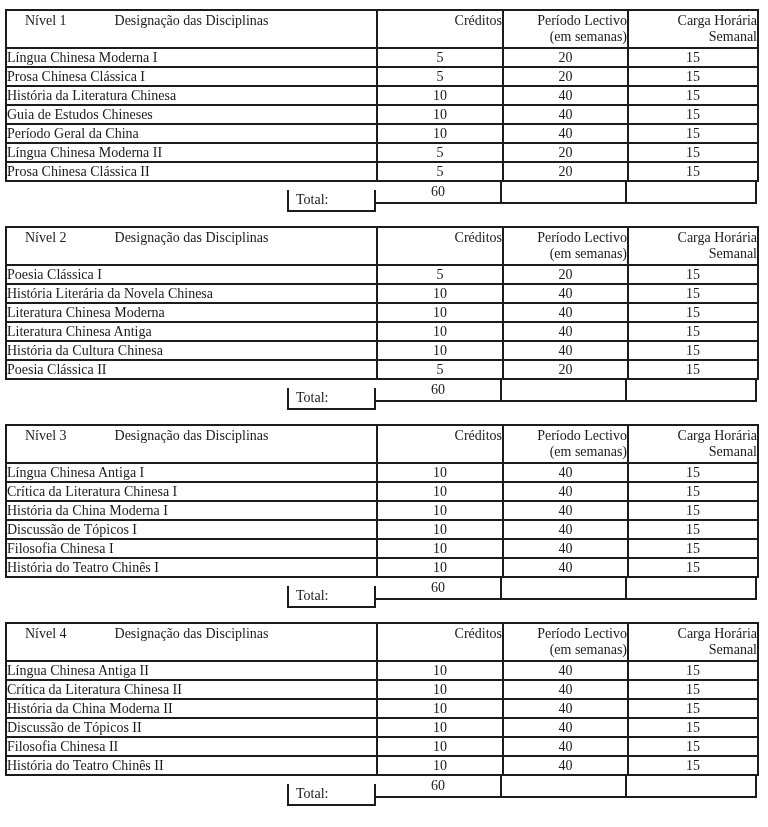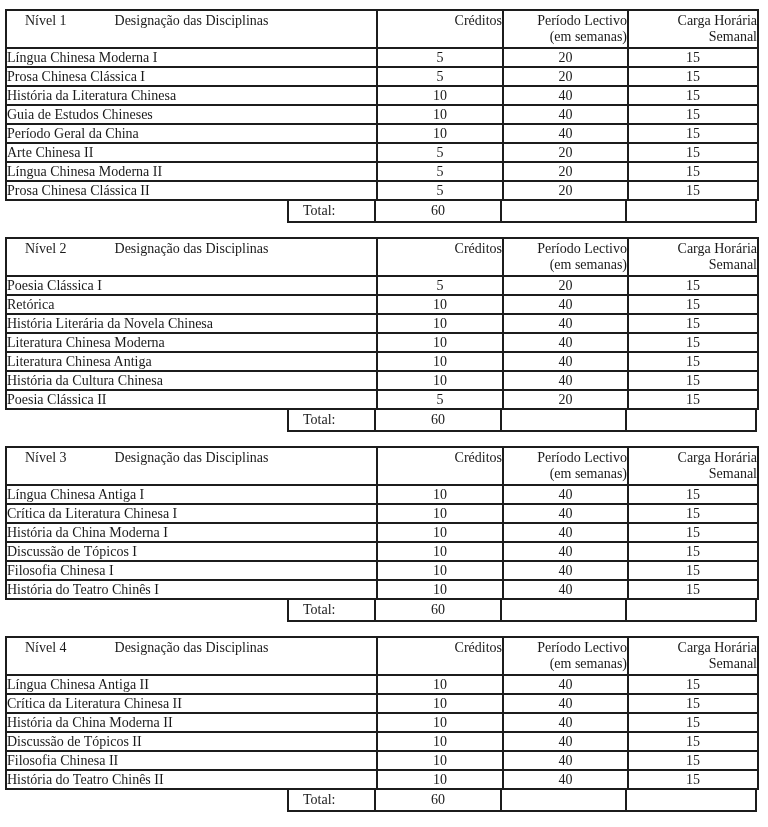--- a/index.html
+++ b/index.html
@@ -76,21 +76,22 @@
     box-sizing: border-box;
     height: 22px;
     line-height: 19px;
     font-size: 14px;
     border-right: 2px solid #1c1c1c;
     border-bottom: 2px solid #1c1c1c;
   }
   .total-label {
     width: 89px;
     border-left: 2px solid #1c1c1c;
-    padding-left: 14px;
+    padding-left: 7px;
+    margin-top: 8px;
   }
   .total-value {
     width: 126px;
     text-align: center;
     font-family: Liberation Serif, serif;
   }
   .total-empty-periodo { width: 125px; }
   .total-empty-carga   { width: 130px; }
 </style>
 </head>
@@ -147,26 +148,20 @@
             <tr class="data-row">
               <td class="td-name">Guia de Estudos Chineses</td>
               <td class="td-num">10</td>
               <td class="td-num">40</td>
               <td class="td-num">15</td>
             </tr>
             <tr class="data-row">
               <td class="td-name">Período Geral da China</td>
               <td class="td-num">10</td>
               <td class="td-num">40</td>
-              <td class="td-num">15</td>
-            </tr>
-            <tr class="data-row">
-              <td class="td-name">Arte Chinesa II</td>
-              <td class="td-num">5</td>
-              <td class="td-num">20</td>
               <td class="td-num">15</td>
             </tr>
             <tr class="data-row">
               <td class="td-name">Língua Chinesa Moderna II</td>
               <td class="td-num">5</td>
               <td class="td-num">20</td>
               <td class="td-num">15</td>
             </tr>
             <tr class="data-row">
               <td class="td-name">Prosa Chinesa Clássica II</td>
@@ -213,26 +208,20 @@
         </tr>
       </thead>
       <tbody>
             <tr class="data-row">
               <td class="td-name">Poesia Clássica I</td>
               <td class="td-num">5</td>
               <td class="td-num">20</td>
               <td class="td-num">15</td>
             </tr>
             <tr class="data-row">
-              <td class="td-name">Retórica</td>
-              <td class="td-num">10</td>
-              <td class="td-num">40</td>
-              <td class="td-num">15</td>
-            </tr>
-            <tr class="data-row">
               <td class="td-name">História Literária da Novela Chinesa</td>
               <td class="td-num">10</td>
               <td class="td-num">40</td>
               <td class="td-num">15</td>
             </tr>
             <tr class="data-row">
               <td class="td-name">Literatura Chinesa Moderna</td>
               <td class="td-num">10</td>
               <td class="td-num">40</td>
               <td class="td-num">15</td>

